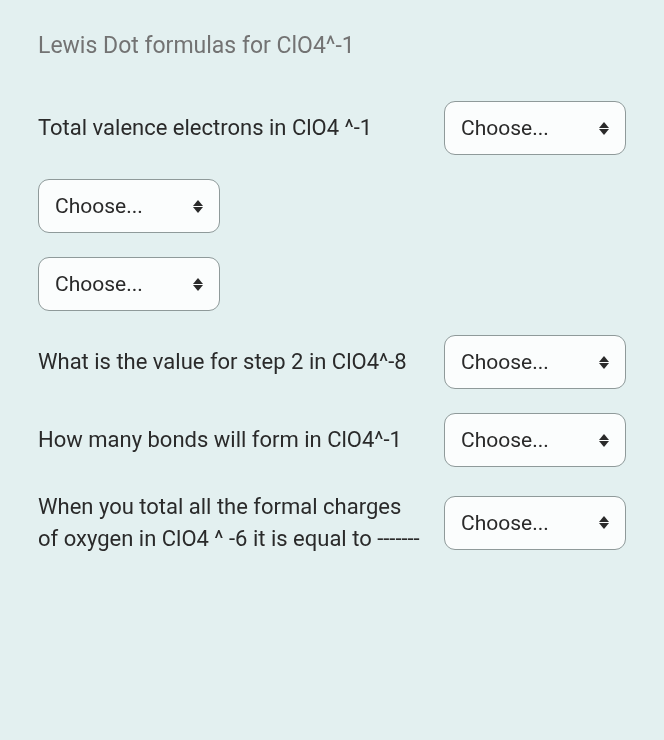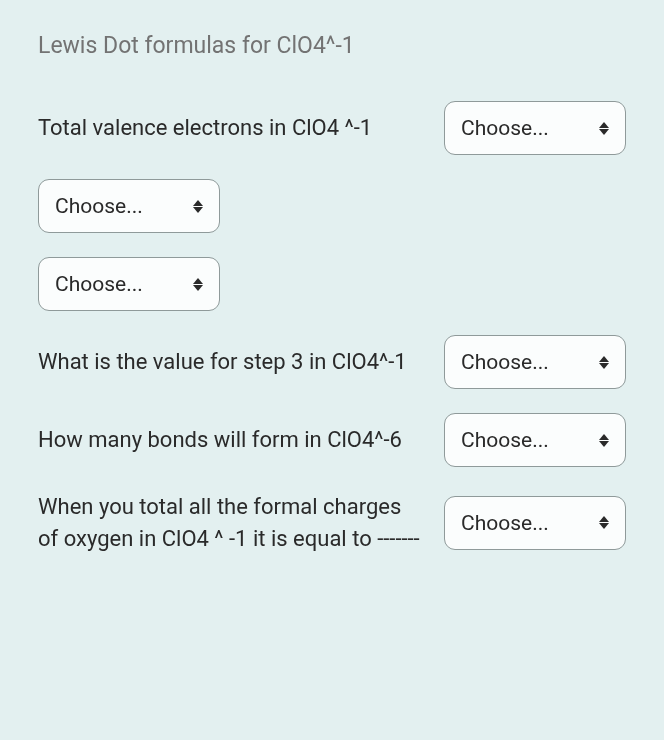--- a/index.html
+++ b/index.html
@@ -111,51 +111,51 @@
             <path d="M0 6 L5 0 L10 6 Z" fill="#2a2a2a"></path>
           </svg>
         <svg viewBox="0 0 10 6">
             <path d="M0 0 L5 6 L10 0 Z" fill="#2a2a2a"></path>
           </svg>
       </span>
     </div>
   </div>
 
   <div class="question-row">
-    <div class="question-label">What is the value for step 3 in ClO4^-1</div>
+    <div class="question-label">What is the value for step 2 in ClO4^-8</div>
     <div class="dropdown">
       <span class="dropdown-text">Choose...</span>
       <span class="dropdown-icon">
         <svg viewBox="0 0 10 6">
             <path d="M0 6 L5 0 L10 6 Z" fill="#2a2a2a"></path>
           </svg>
         <svg viewBox="0 0 10 6">
             <path d="M0 0 L5 6 L10 0 Z" fill="#2a2a2a"></path>
           </svg>
       </span>
     </div>
   </div>
 
   <div class="question-row">
-    <div class="question-label">How many bonds will form in ClO4^-6</div>
+    <div class="question-label">How many bonds will form in ClO4^-1</div>
     <div class="dropdown">
       <span class="dropdown-text">Choose...</span>
       <span class="dropdown-icon">
         <svg viewBox="0 0 10 6">
             <path d="M0 6 L5 0 L10 6 Z" fill="#2a2a2a"></path>
           </svg>
         <svg viewBox="0 0 10 6">
             <path d="M0 0 L5 6 L10 0 Z" fill="#2a2a2a"></path>
           </svg>
       </span>
     </div>
   </div>
 
   <div class="question-row">
-    <div class="question-label">When you total all the formal charges  of oxygen  in ClO4 ^ -1  it is equal to -------</div>
+    <div class="question-label">When you total all the formal charges  of oxygen  in ClO4 ^ -6  it is equal to -------</div>
     <div class="dropdown">
       <span class="dropdown-text">Choose...</span>
       <span class="dropdown-icon">
         <svg viewBox="0 0 10 6">
             <path d="M0 6 L5 0 L10 6 Z" fill="#2a2a2a"></path>
           </svg>
         <svg viewBox="0 0 10 6">
             <path d="M0 0 L5 6 L10 0 Z" fill="#2a2a2a"></path>
           </svg>
       </span>

